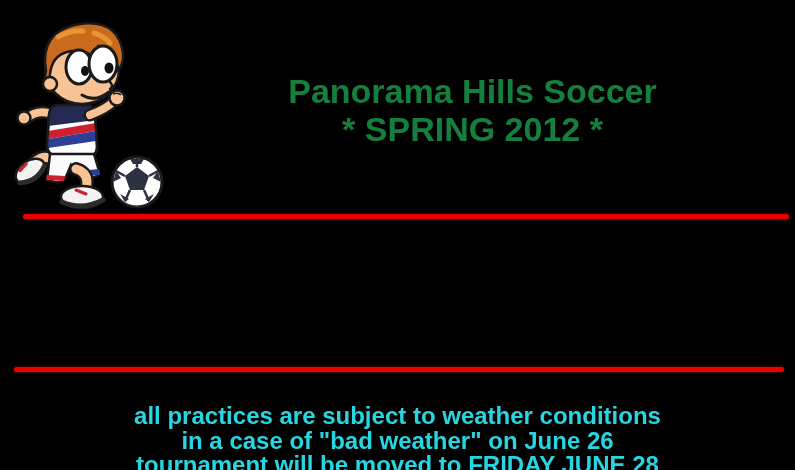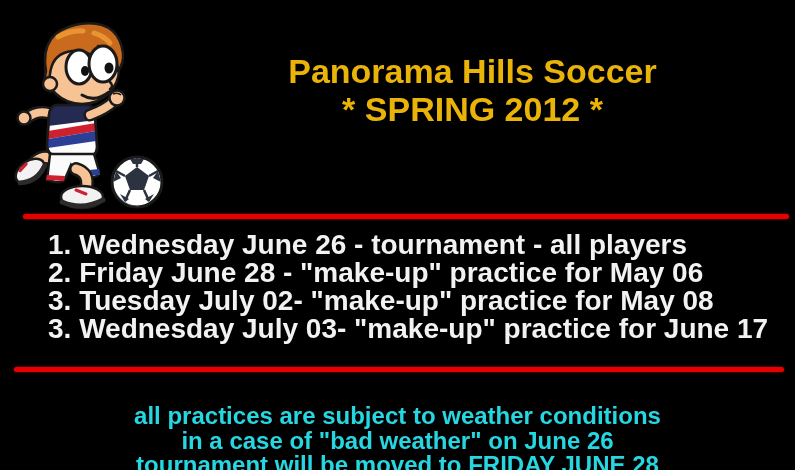--- a/index.html
+++ b/index.html
@@ -18,24 +18,24 @@
   .kid-illustration {
     position: absolute;
     left: 0px;
     top: 5px;
     width: 185px;
     height: 215px;
   }
   .title-block {
     position: absolute;
     left: 150px;
-    top: 52px;
+    top: 72px;
     width: 645px;
     text-align: center;
-    color: #eab308;
+    color: #15803d;
     font-size: 34px;
     line-height: 38px;
     font-weight: 700;
     letter-spacing: 0px;
   }
   .divider {
     position: absolute;
     height: 5px;
     background: #e80000;
     border-radius: 3px;
@@ -139,26 +139,20 @@
     </svg>
   </div>
 
   <div class="title-block">
     <div>Panorama Hills Soccer</div>
     <div>* SPRING 2012 *</div>
   </div>
 
   <div class="divider divider-top"></div>
 
-  <div class="schedule-block">
-    <div>1. Wednesday June 26 - tournament - all players</div>
-    <div>2. Friday June 28 - "make-up" practice for May 06</div>
-    <div>3. Tuesday July 02- "make-up" practice for May 08</div>
-    <div>3. Wednesday July 03- "make-up" practice for June 17</div>
-  </div>
 
   <div class="divider divider-bottom"></div>
 
   <div class="footer-block">
     <div>all practices are subject to weather conditions</div>
     <div>in a case of "bad weather" on June 26</div>
     <div>tournament will be moved to FRIDAY JUNE 28</div>
   </div>
 
 </div>

